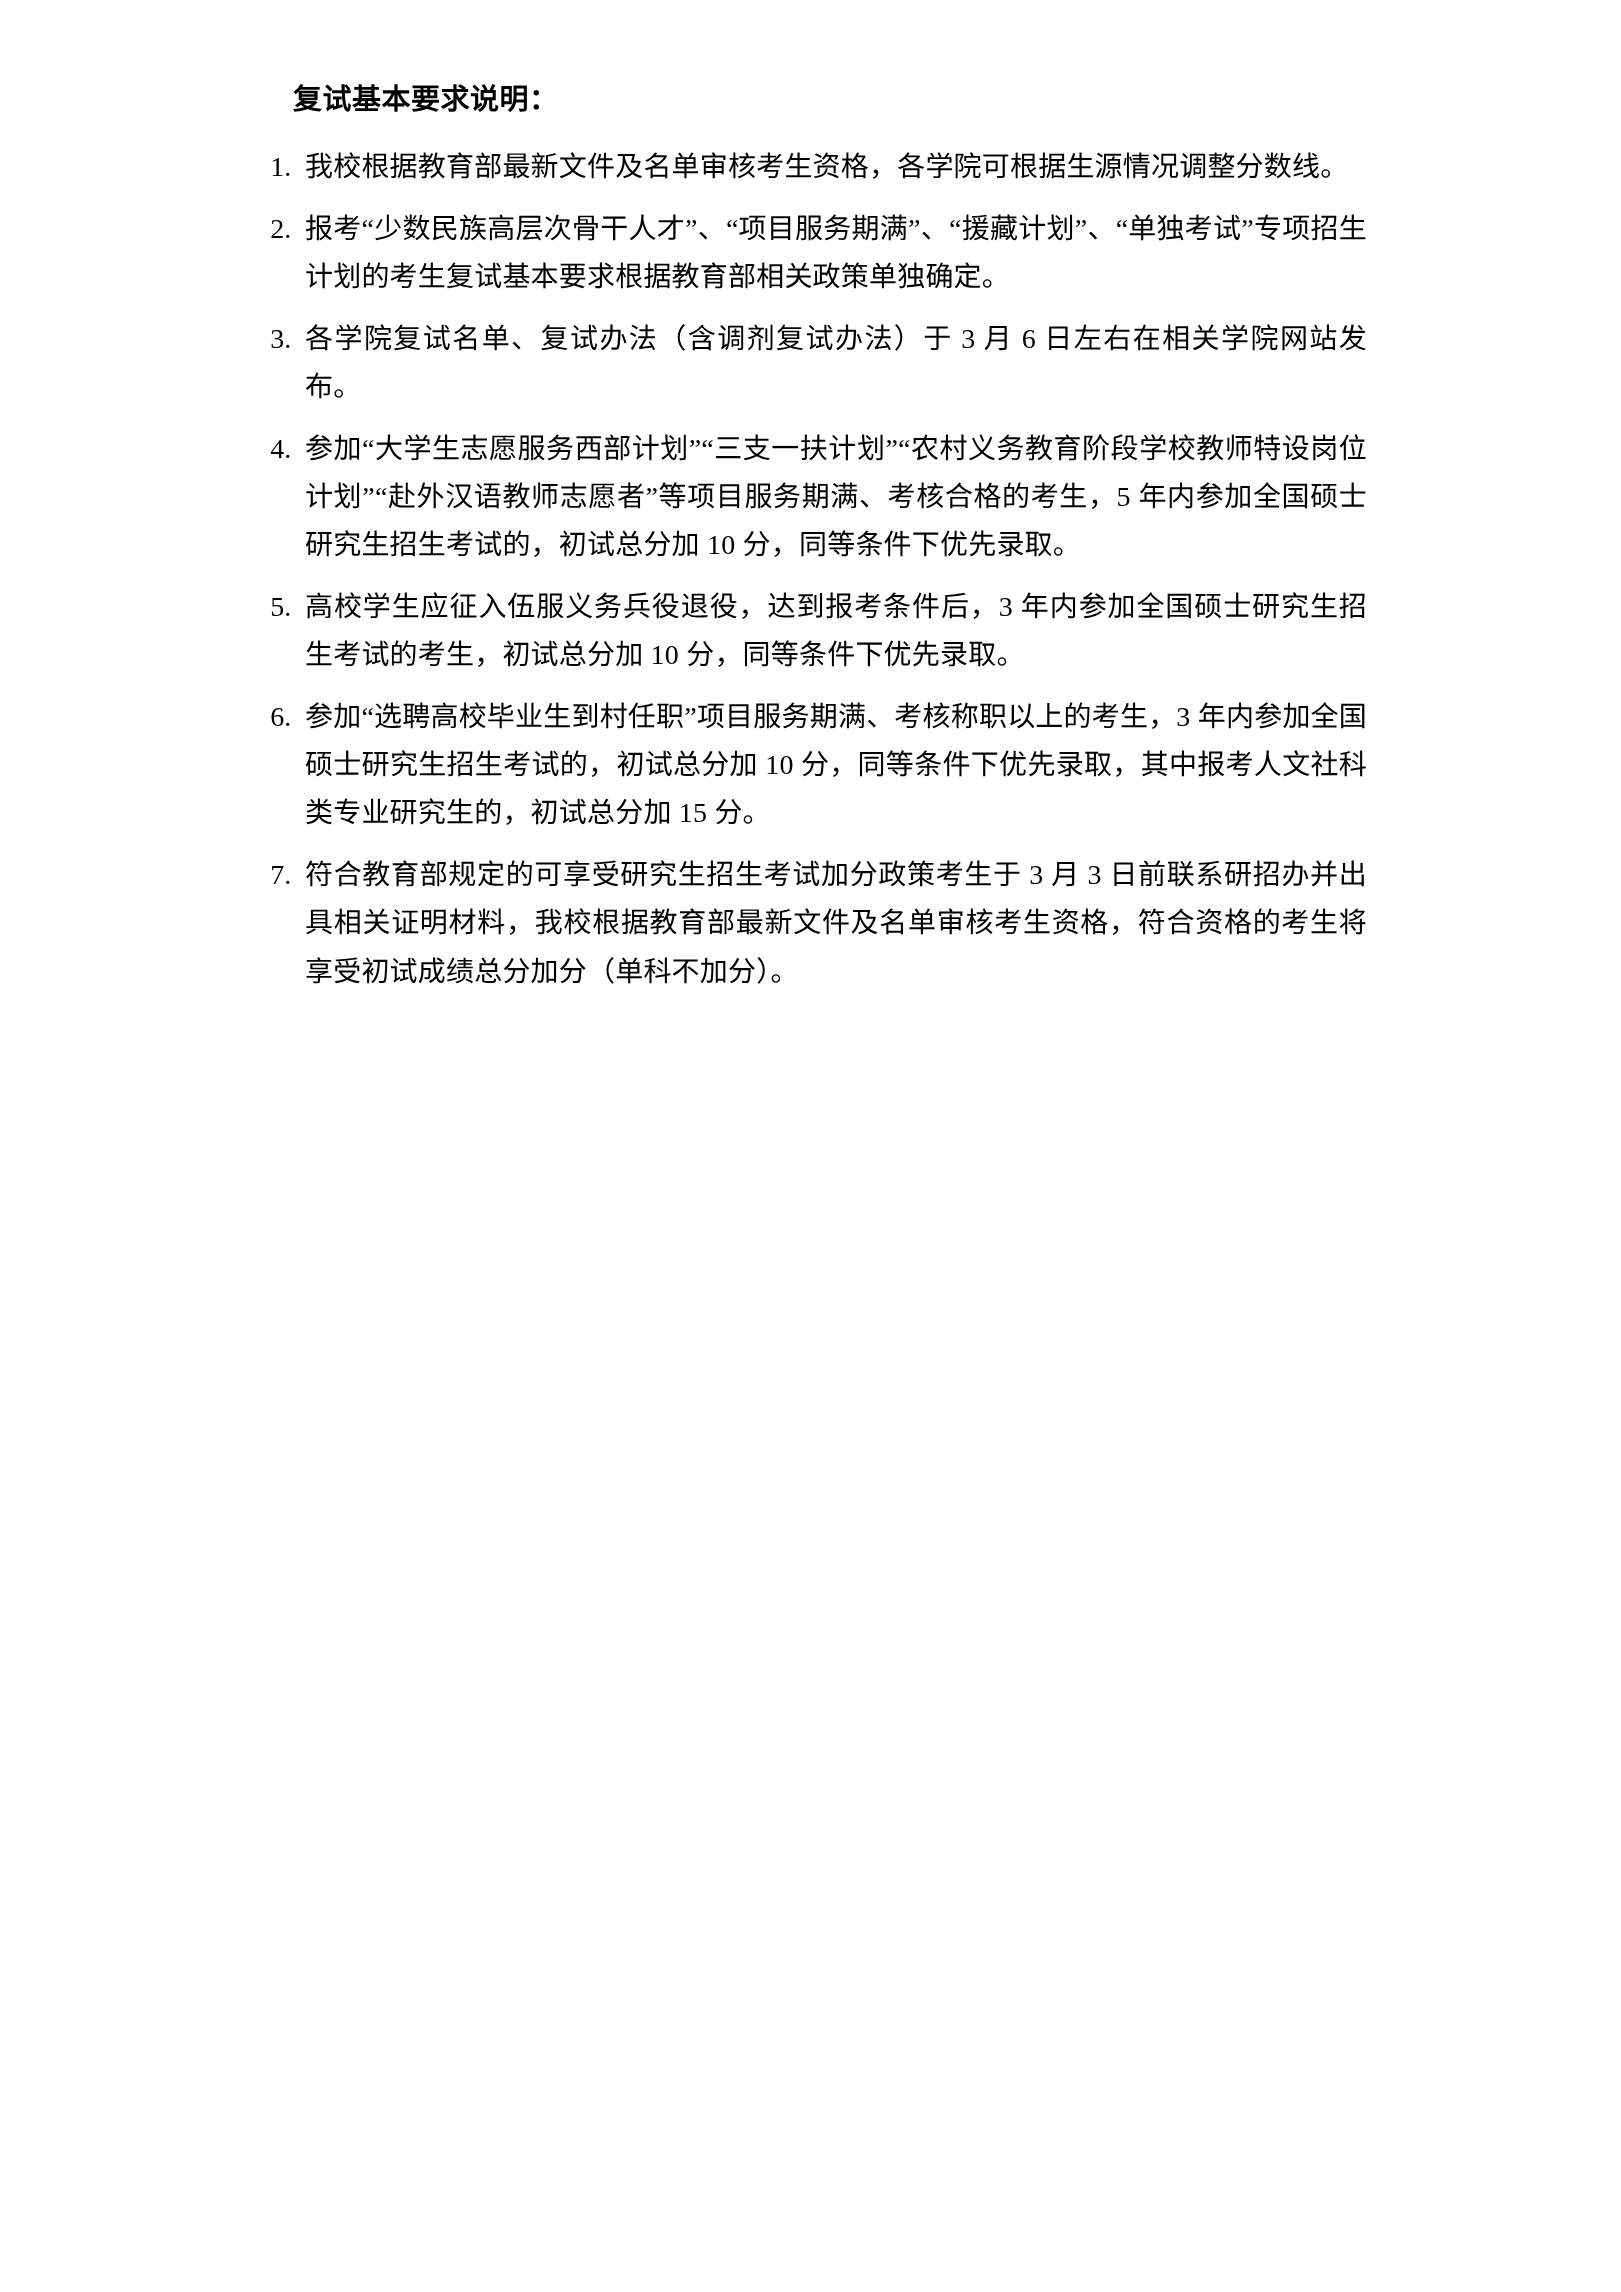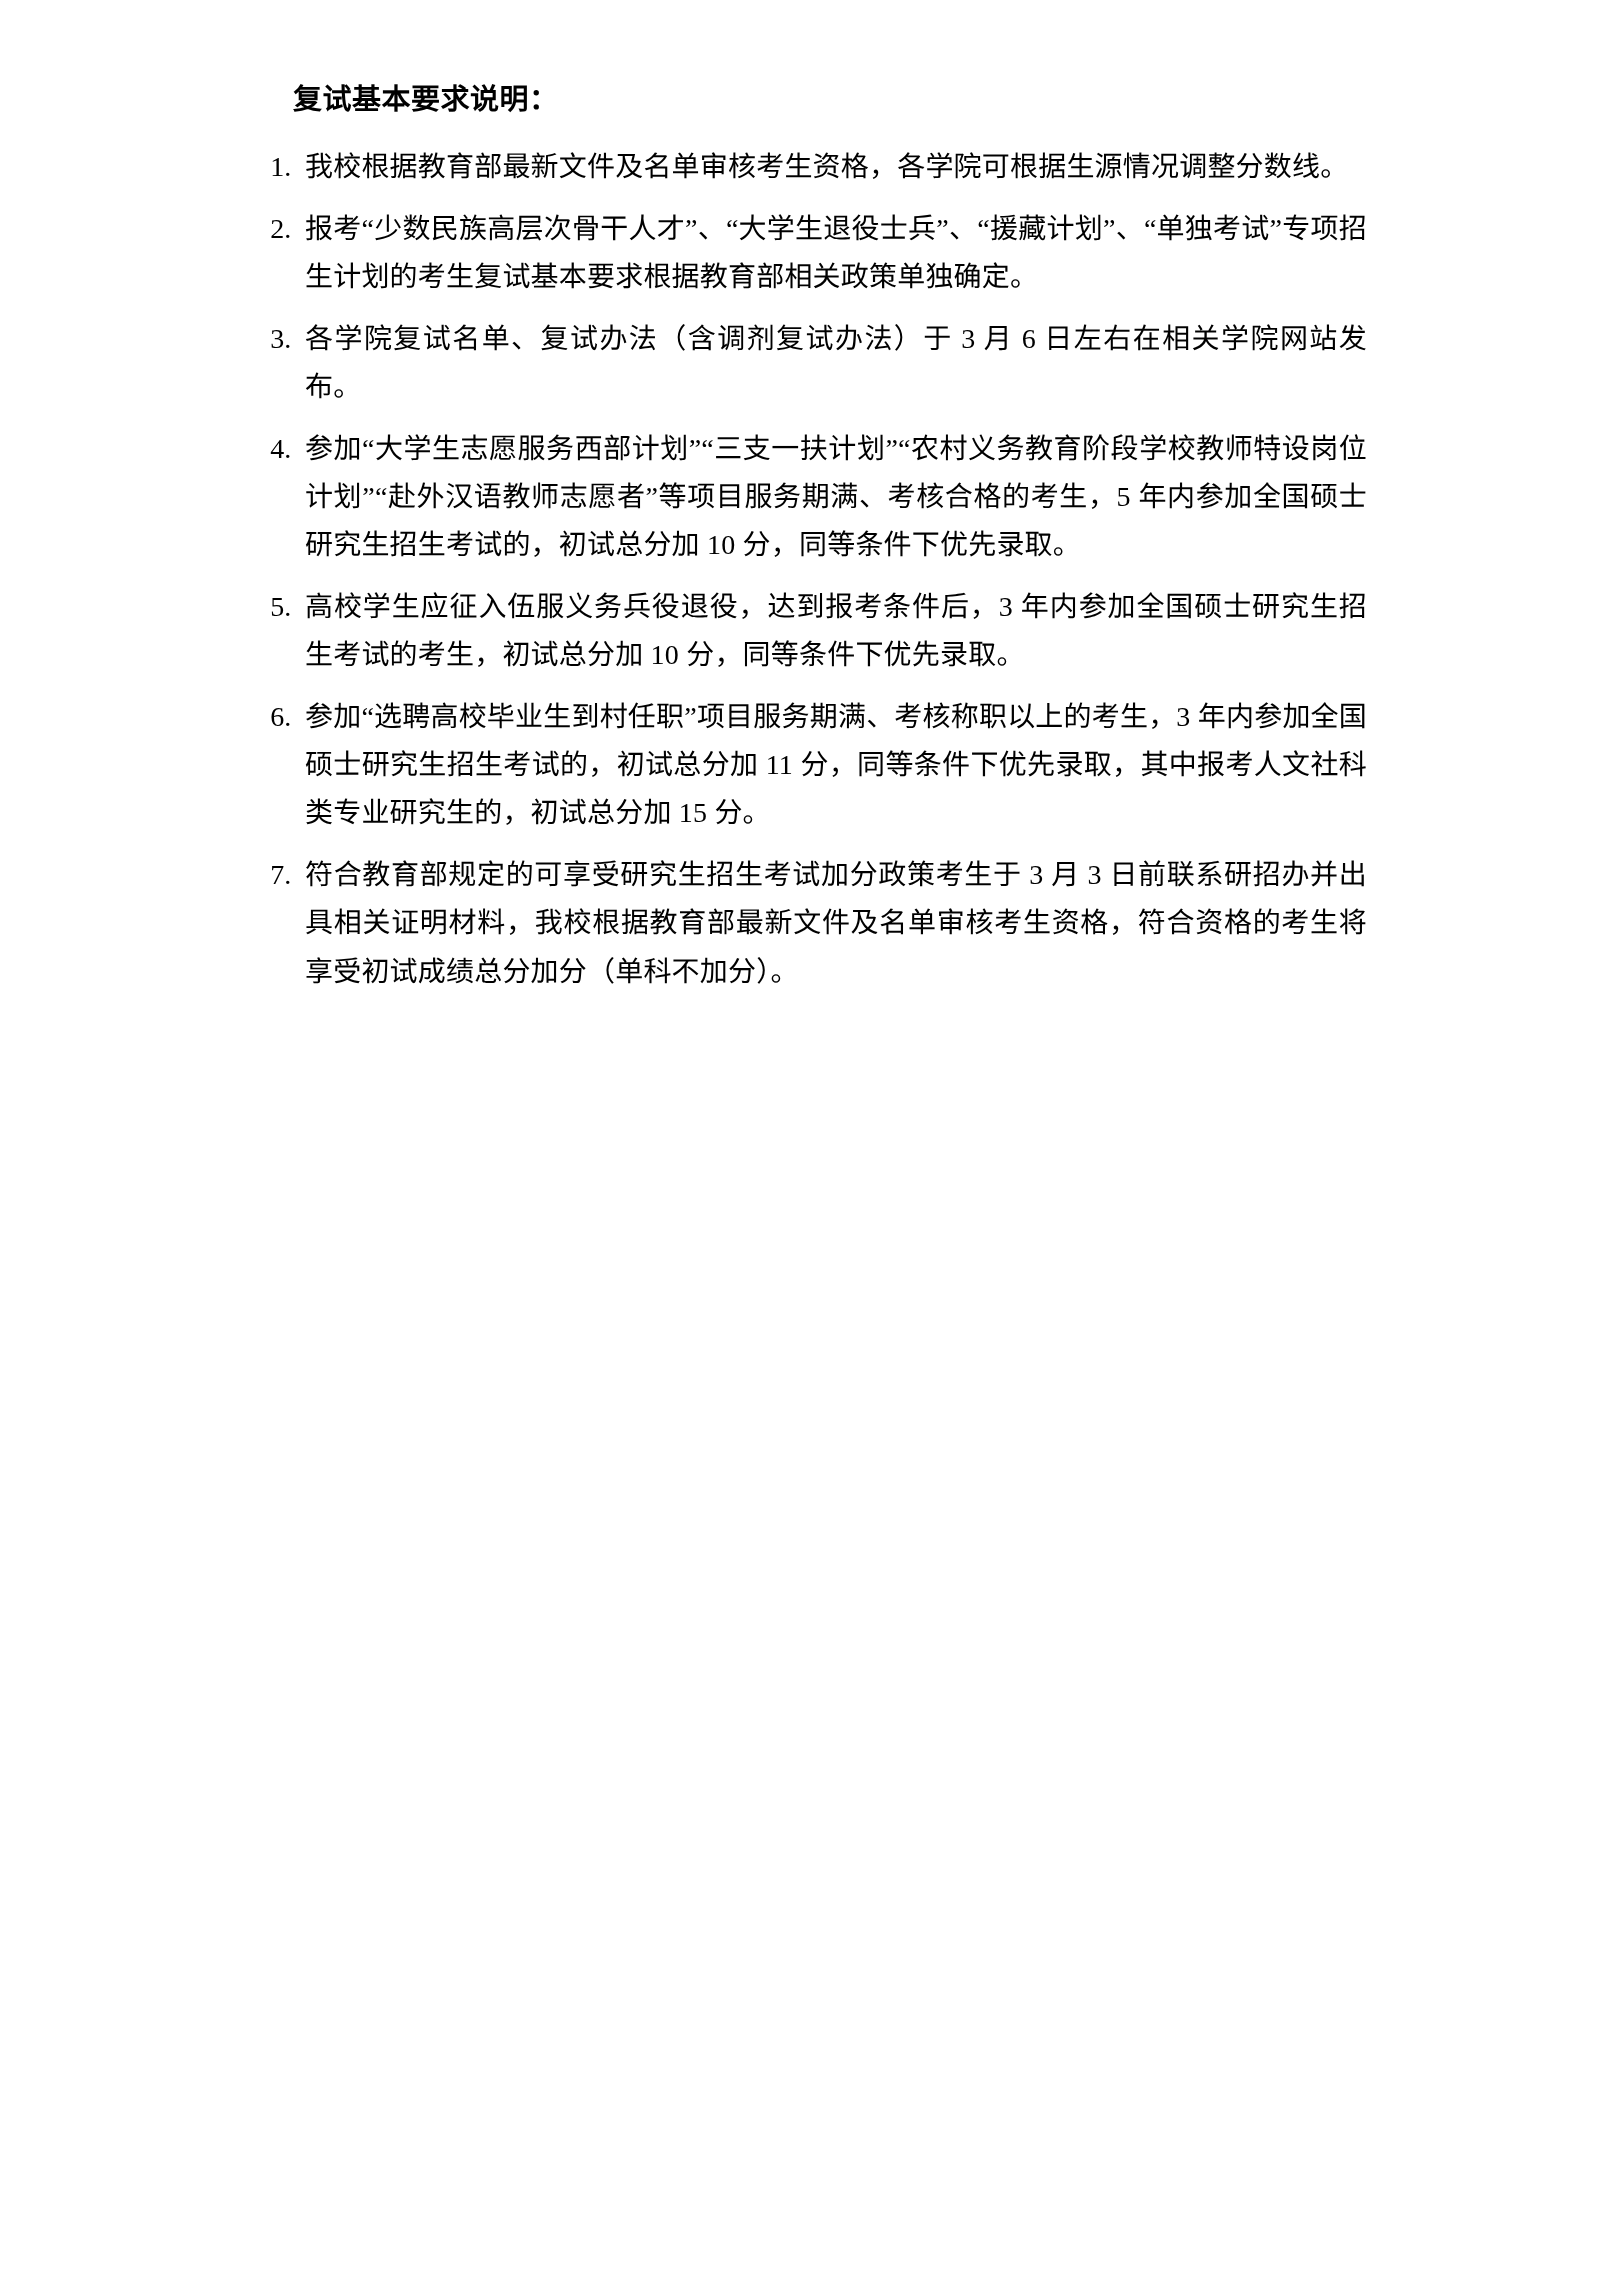--- a/index.html
+++ b/index.html
@@ -64,41 +64,41 @@
 
   <ol class="item-list">
 
     <li class="item">
       <span class="item-num">1.</span>
       <span class="item-text">我校根据教育部最新文件及名单审核考生资格，各学院可根据生源情况调整分数线。</span>
     </li>
 
     <li class="item">
       <span class="item-num">2.</span>
-      <span class="item-text">报考“少数民族高层次骨干人才”、“大学生退役士兵”、“援藏计划”、“单独考试”专项招生计划的考生复试基本要求根据教育部相关政策单独确定。</span>
+      <span class="item-text">报考“少数民族高层次骨干人才”、“项目服务期满”、“援藏计划”、“单独考试”专项招生计划的考生复试基本要求根据教育部相关政策单独确定。</span>
     </li>
 
     <li class="item">
       <span class="item-num">3.</span>
       <span class="item-text">各学院复试名单、复试办法（含调剂复试办法）于 3 月 6 日左右在相关学院网站发布。</span>
     </li>
 
     <li class="item">
       <span class="item-num">4.</span>
       <span class="item-text">参加“大学生志愿服务西部计划”“三支一扶计划”“农村义务教育阶段学校教师特设岗位计划”“赴外汉语教师志愿者”等项目服务期满、考核合格的考生，5 年内参加全国硕士研究生招生考试的，初试总分加 10 分，同等条件下优先录取。</span>
     </li>
 
     <li class="item">
       <span class="item-num">5.</span>
       <span class="item-text">高校学生应征入伍服义务兵役退役，达到报考条件后，3 年内参加全国硕士研究生招生考试的考生，初试总分加 10 分，同等条件下优先录取。</span>
     </li>
 
     <li class="item">
       <span class="item-num">6.</span>
-      <span class="item-text">参加“选聘高校毕业生到村任职”项目服务期满、考核称职以上的考生，3 年内参加全国硕士研究生招生考试的，初试总分加 11 分，同等条件下优先录取，其中报考人文社科类专业研究生的，初试总分加 15 分。</span>
+      <span class="item-text">参加“选聘高校毕业生到村任职”项目服务期满、考核称职以上的考生，3 年内参加全国硕士研究生招生考试的，初试总分加 10 分，同等条件下优先录取，其中报考人文社科类专业研究生的，初试总分加 15 分。</span>
     </li>
 
     <li class="item">
       <span class="item-num">7.</span>
       <span class="item-text">符合教育部规定的可享受研究生招生考试加分政策考生于 3 月 3 日前联系研招办并出具相关证明材料，我校根据教育部最新文件及名单审核考生资格，符合资格的考生将享受初试成绩总分加分（单科不加分）。</span>
     </li>
 
   </ol>
 
   <div class="spacer"></div>

